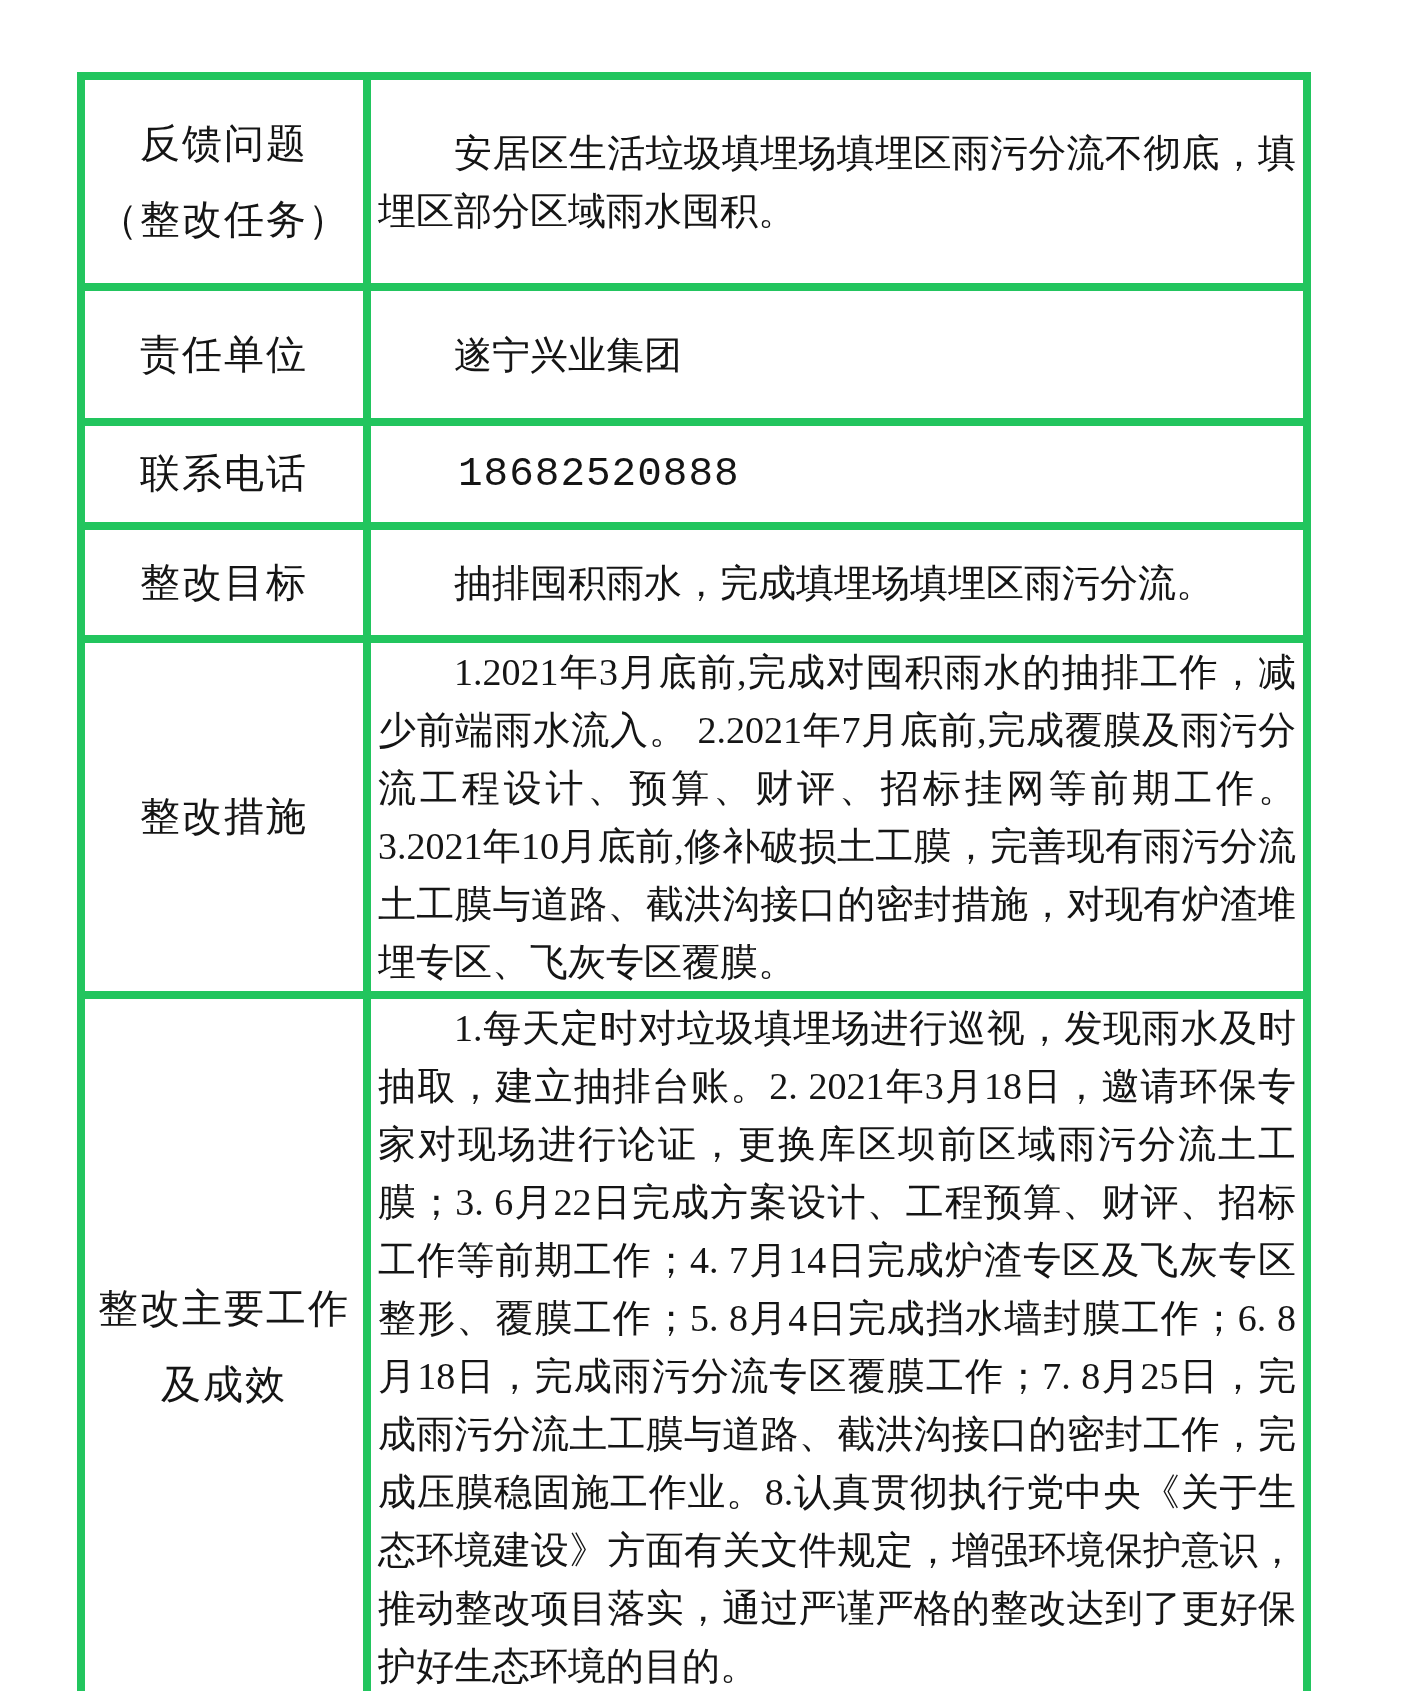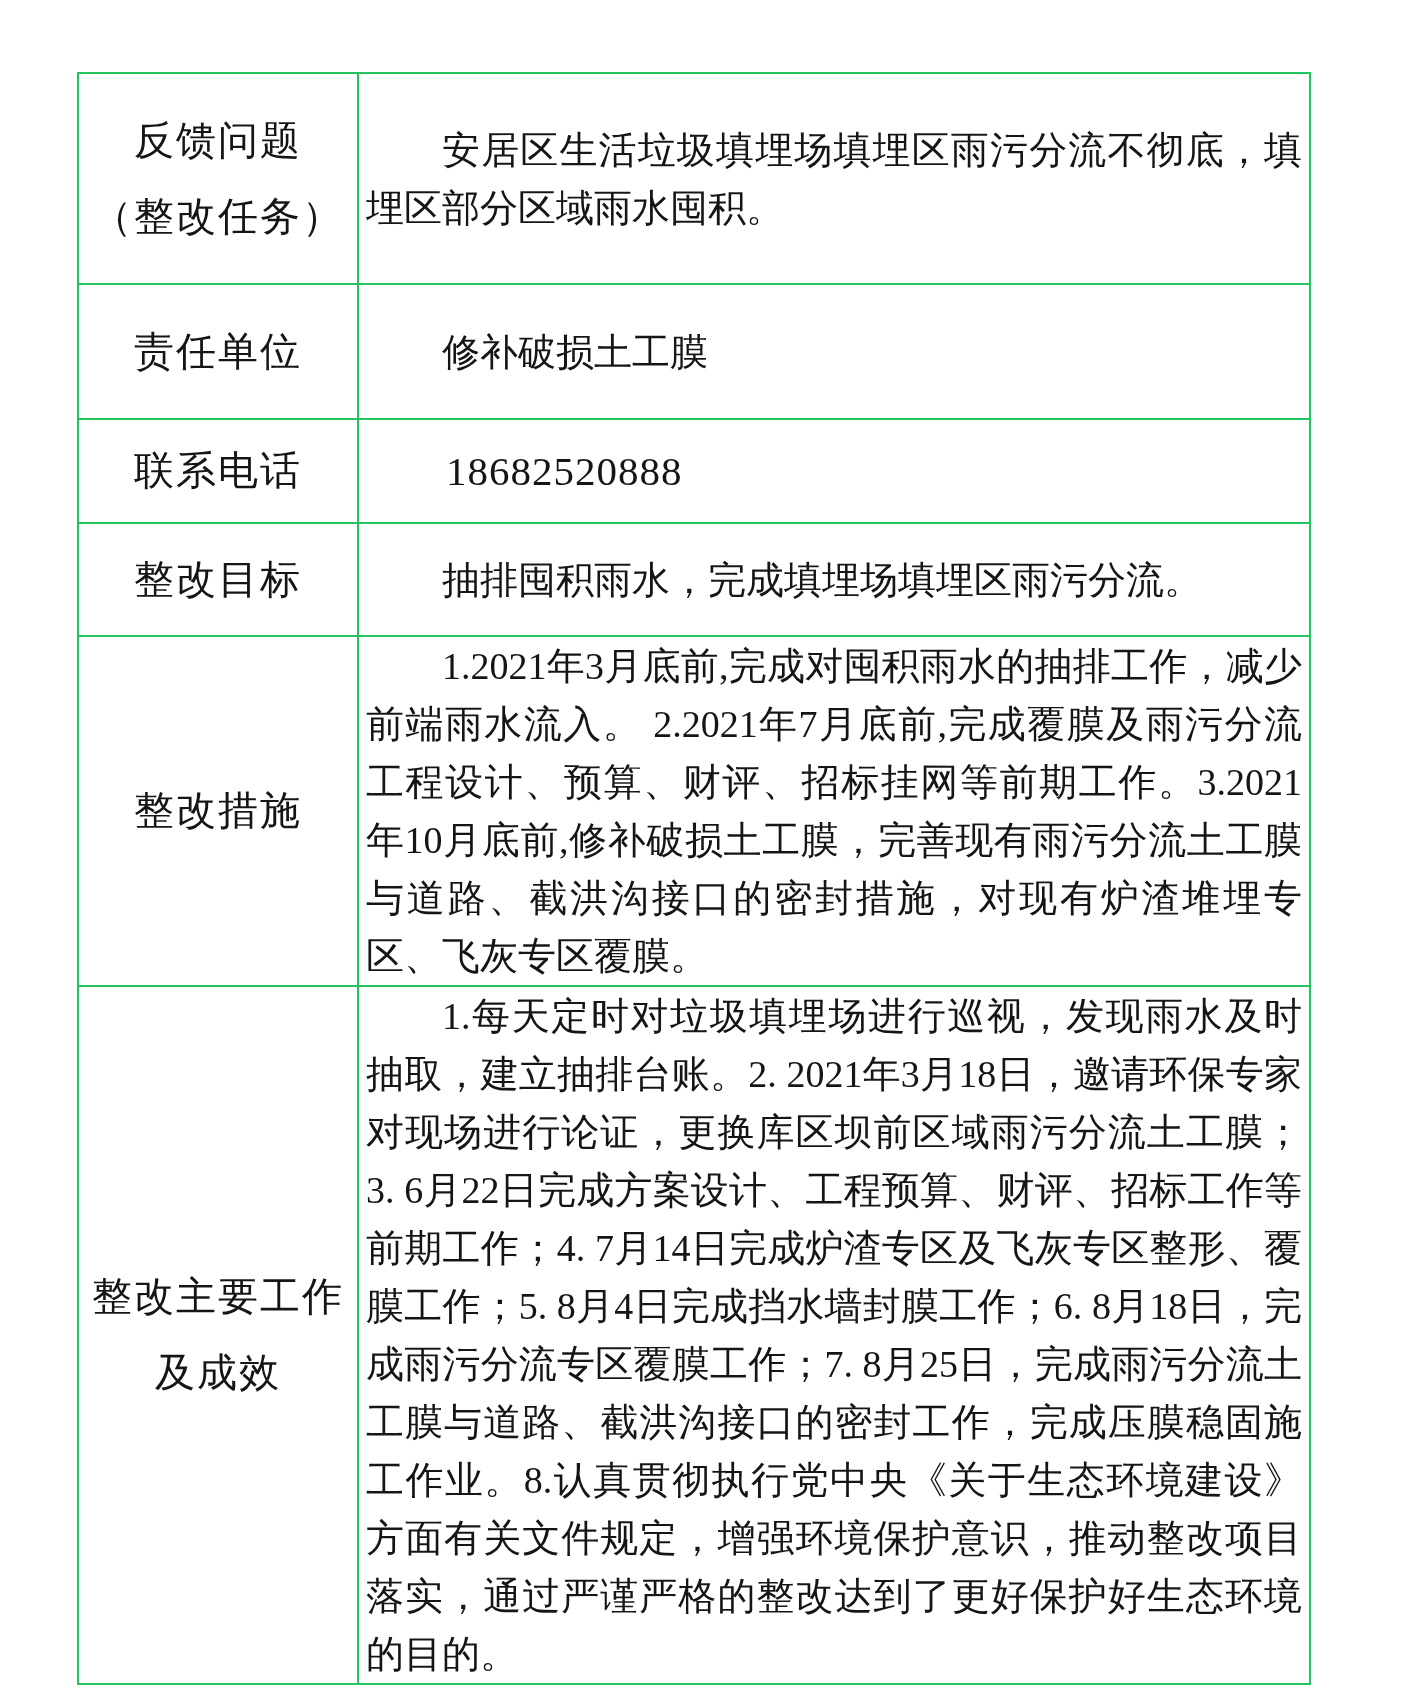--- a/index.html
+++ b/index.html
@@ -16,21 +16,21 @@
   }
   .doc-table {
     position: absolute;
     left: 77px;
     top: 72px;
     width: 1234px;
     border-collapse: collapse;
     table-layout: fixed;
   }
   .doc-table td {
-    border: 2px solid #22c55e;
+    border: 8px solid #22c55e;
     overflow: hidden;
     margin-left: 22px;
   }
   .label-cell {
     width: 276px;
     text-align: center;
     vertical-align: middle;
     font-size: 40px;
     letter-spacing: 2px;
   }
@@ -45,21 +45,21 @@
     padding: 0 7px;
     font-size: 38px;
     line-height: 58px;
     text-align: justify;
   }
   .para {
     margin: 0;
     text-indent: 76px;
   }
   .phone-text {
-    font-family: Liberation Serif, serif;
+    font-family: Liberation Mono, monospace;
     font-size: 41px;
     letter-spacing: 1px;
     text-indent: 80px;
   }
 </style>
 </head>
 <body>
 
 <table class="doc-table">
   <tbody>
@@ -73,21 +73,21 @@
         <p class="para">安居区生活垃圾填埋场填埋区雨污分流不彻底，填埋区部分区域雨水囤积。</p>
       </td>
     </tr>
 
     <tr style="height:135px">
       <td class="label-cell">
         <div class="label-line">责任单位</div>
 
       </td>
       <td class="value-cell">
-        <p class="para">修补破损土工膜</p>
+        <p class="para">遂宁兴业集团</p>
       </td>
     </tr>
 
 
     <tr style="height:104px">
       <td class="label-cell">
         <div class="label-line">联系电话</div>
 
       </td>
       <td class="value-cell">

